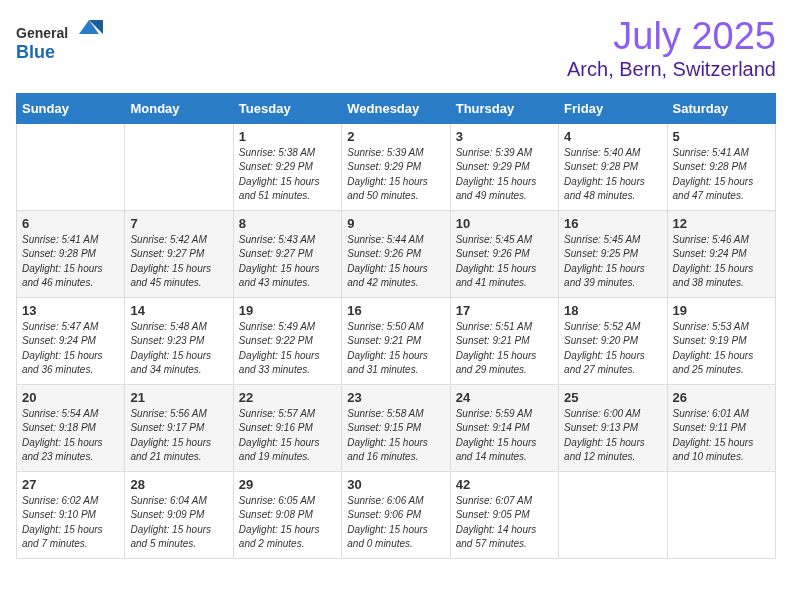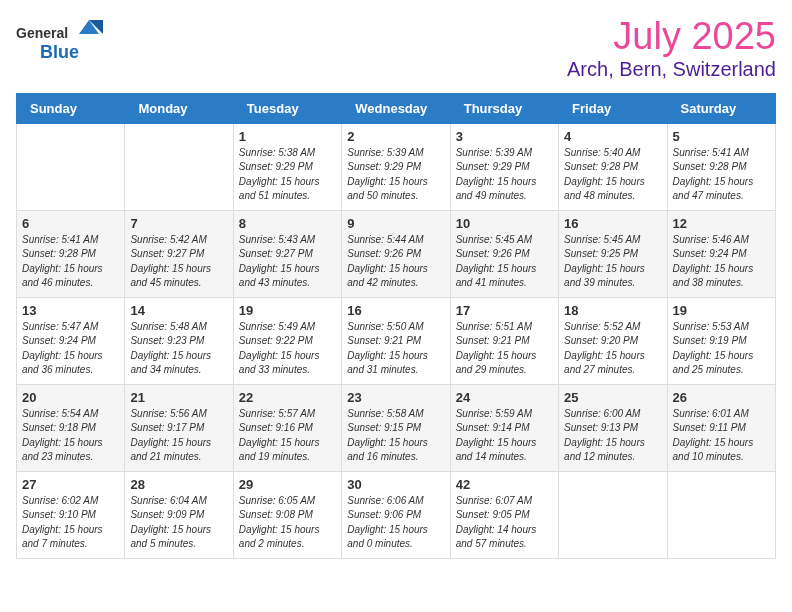--- a/index.html
+++ b/index.html
@@ -22,51 +22,50 @@
     }
     .logo-text-general {
       font-size: 14px;
       font-weight: bold;
       color: #333;
     }
     .logo-text-blue {
       font-size: 18px;
       font-weight: bold;
       color: #1a6bb5;
-      margin-left: 24px;
     }
     .logo-icon {
       width: 28px;
       height: 22px;
       margin-left: 2px;
     }
     .title-area {
       text-align: right;
     }
     .month-title {
       font-size: 38px;
       font-weight: normal;
-      color: #ec4899;
+      color: #8b5cf6;
       line-height: 1.1;
     }
     .location-title {
       font-size: 20px;
       color: #4c1d95;
     }
     .calendar-table {
       width: 100%;
       border-collapse: collapse;
       border: 1px solid #ccc;
     }
     .calendar-table th {
       background-color: #2a7cc7;
       color: #fff;
       font-size: 13px;
       font-weight: bold;
-      padding: 7px 13px;
+      padding: 7px 5px;
       text-align: left;
       border: 1px solid #2a7cc7;
     }
     .calendar-table td {
       vertical-align: top;
       padding: 5px 5px 6px 5px;
       border: 1px solid #ddd;
       width: calc(100% / 7);
       min-height: 80px;
       font-size: 11px;

